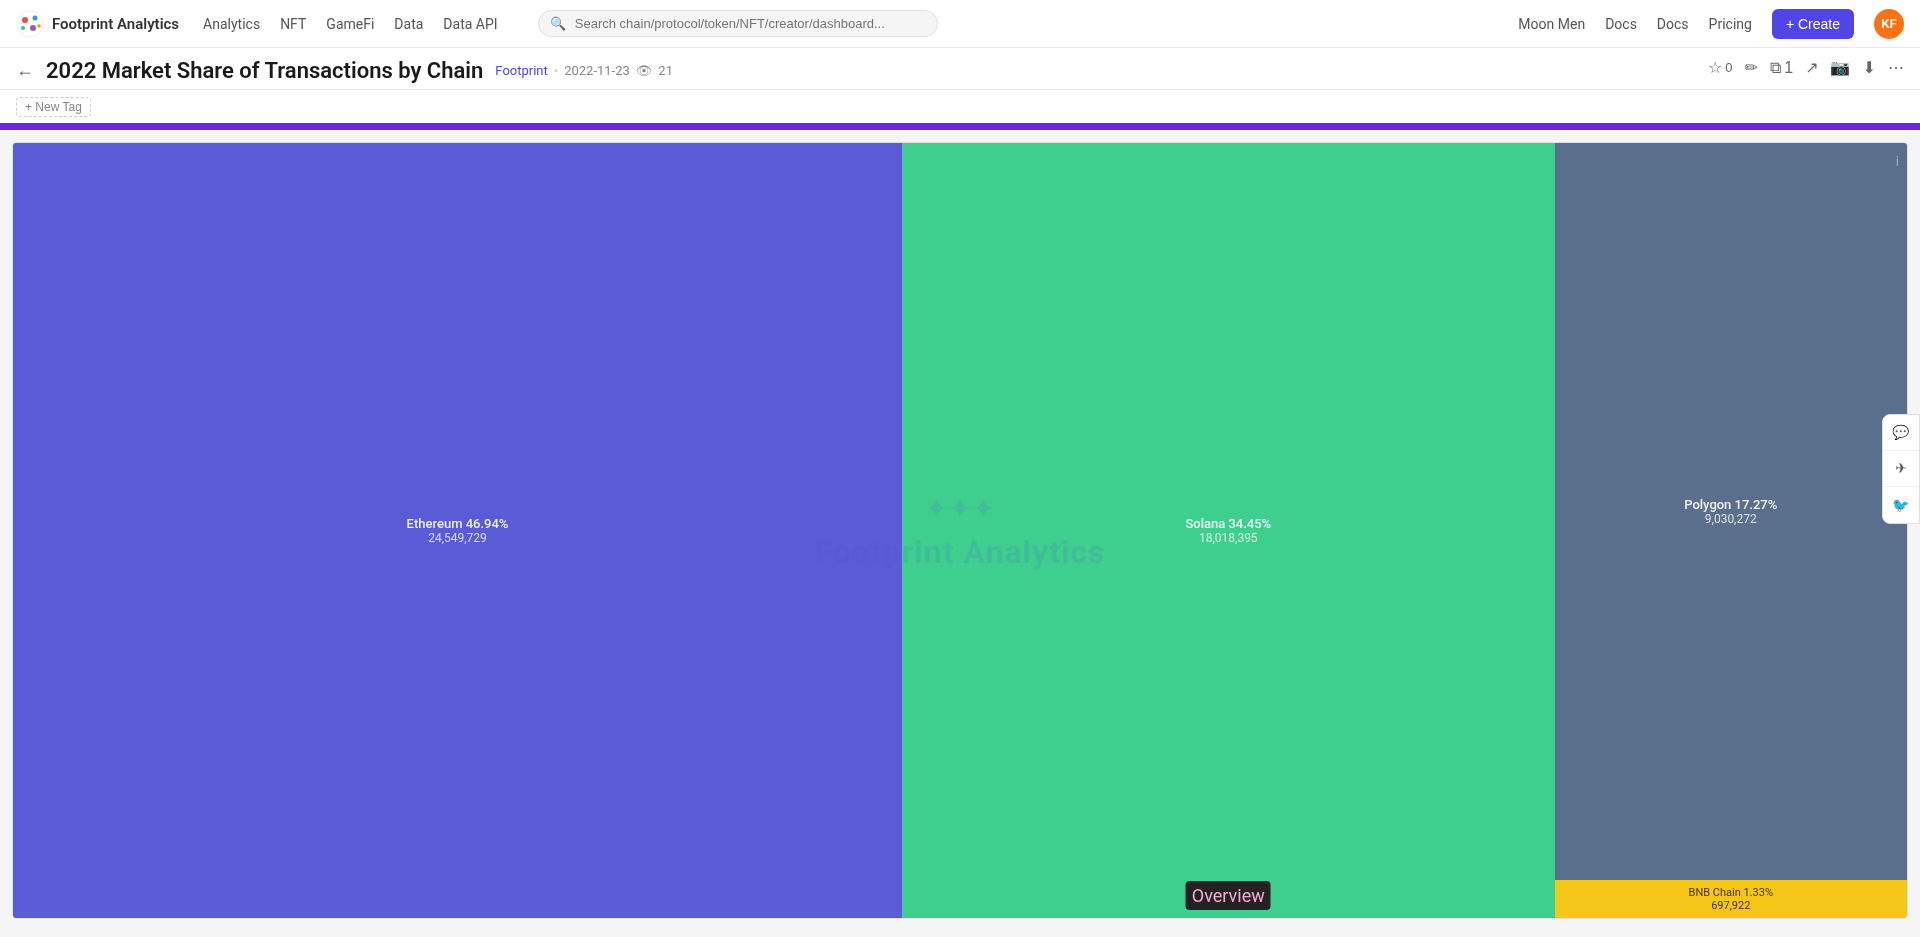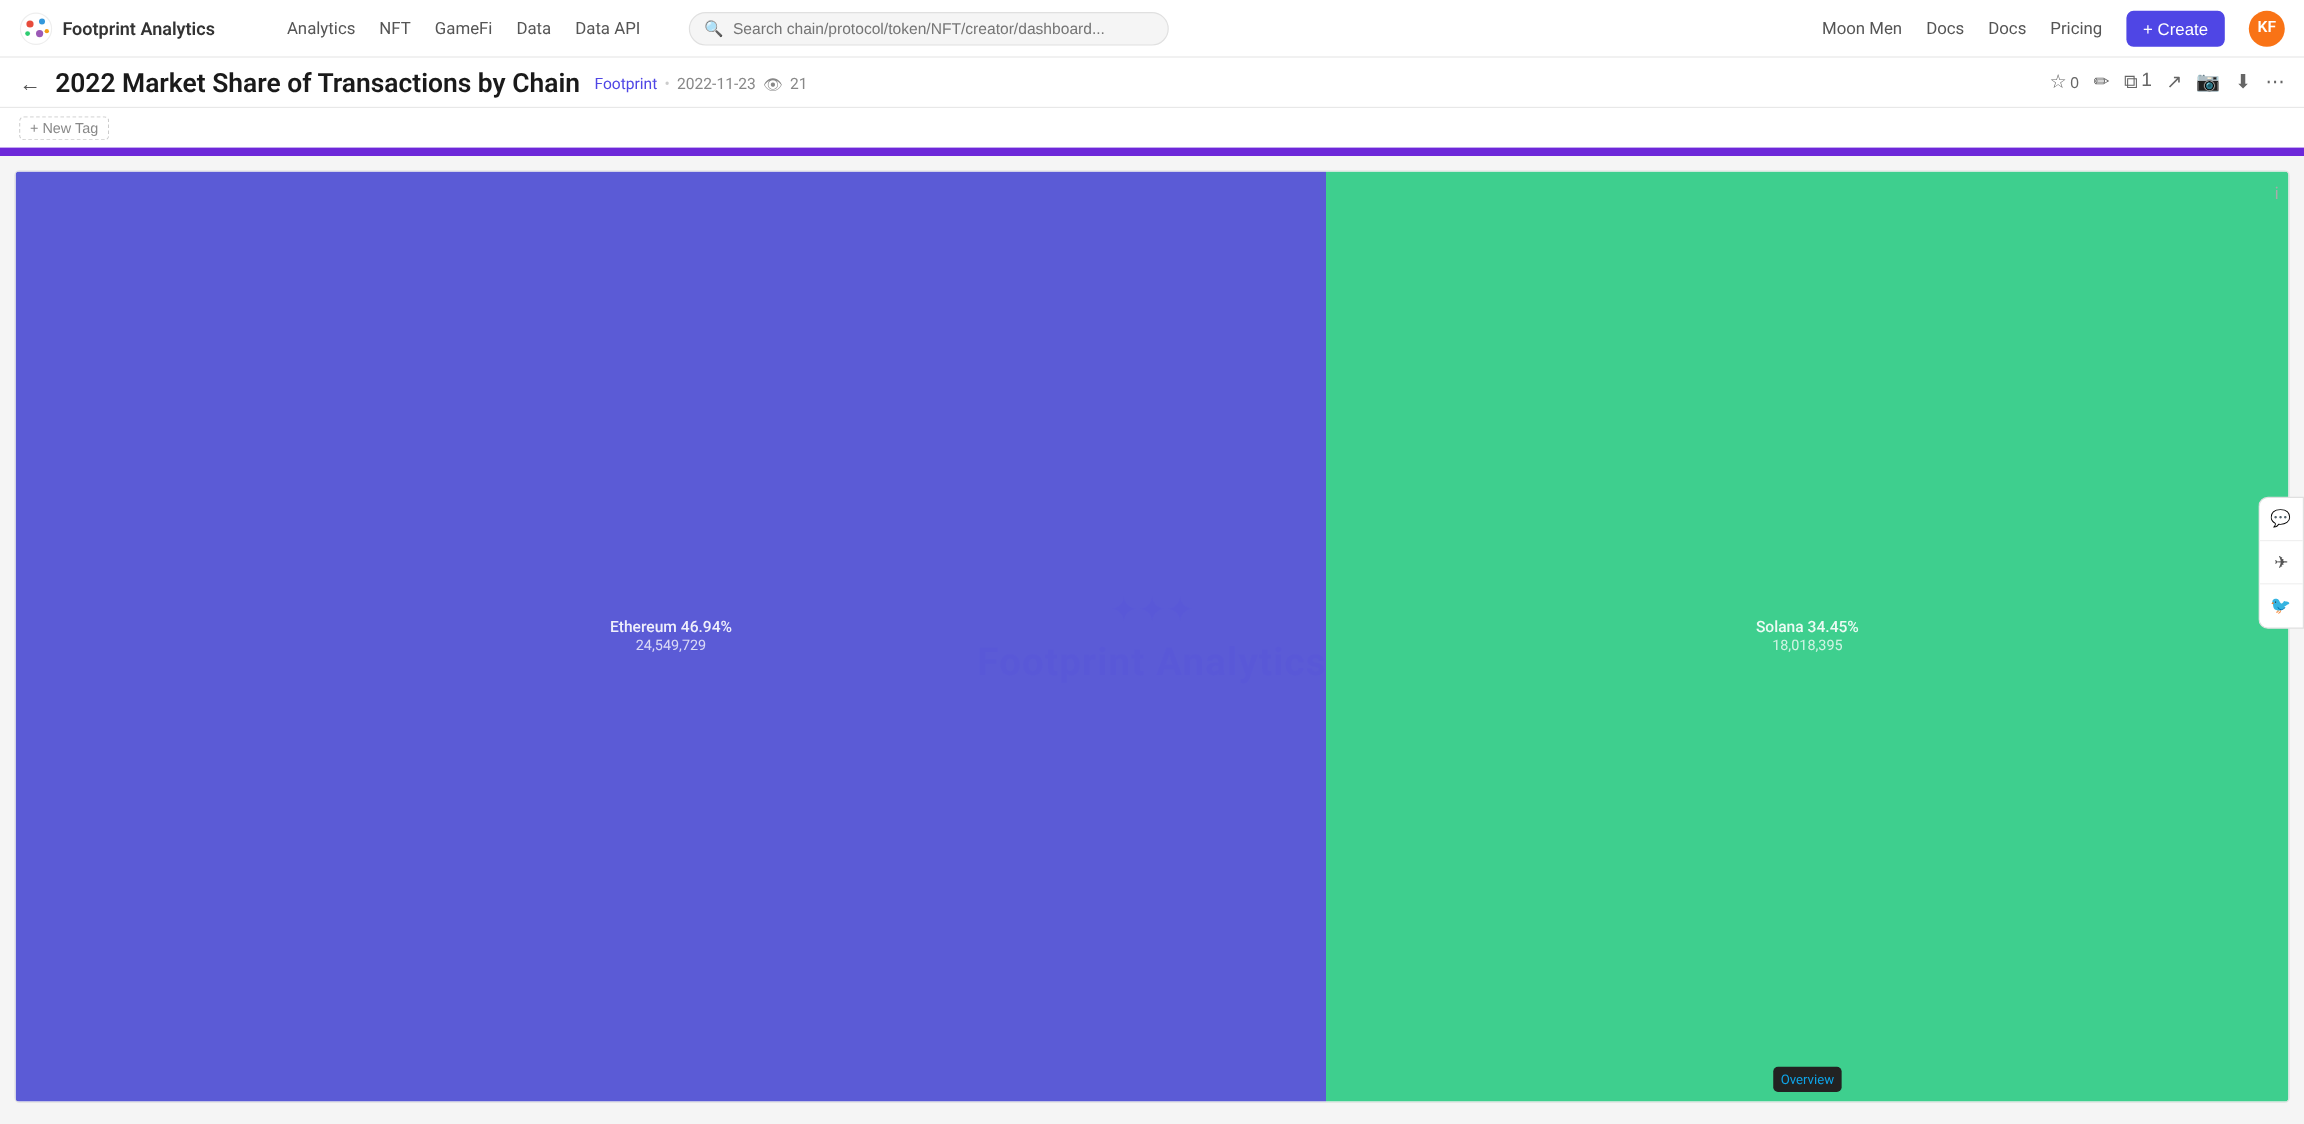--- a/index.html
+++ b/index.html
@@ -29,21 +29,20 @@
       white-space: nowrap;
     }
     .brand-logo {
       width: 28px;
       height: 28px;
     }
     .navbar-links {
       display: flex;
       align-items: center;
       gap: 20px;
-      margin-left: 36px;
     }
     .nav-link {
       font-size: 14px;
       color: #555;
       cursor: pointer;
       text-decoration: none;
       white-space: nowrap;
     }
     .navbar-search {
       flex: 1;
@@ -315,22 +314,22 @@
       letter-spacing: 1px;
     }
 
     
     .overview-tooltip {
       position: absolute;
       bottom: 46px;
       left: 50%;
       transform: translateX(-50%);
       background: #222;
-      color: #0ea5e9;
-      font-size: 11px;
+      color: #f9a8d4;
+      font-size: 18px;
       padding: 4px 6px;
       border-radius: 4px;
       z-index: 20;
     }
 
     
     .side-actions {
       position: fixed;
       right: 0;
       top: 50%;
@@ -459,20 +458,36 @@
 
       <div class="treemap-segment segment-solana">
         <div class="segment-label" style="flex:1;display:flex;flex-direction:column;justify-content:center;align-items:center;">
           <span class="chain-name">Solana 34.45%</span>
           <span class="chain-value">18,018,395</span>
         </div>
 
         <div class="overview-tooltip" style="position:absolute;bottom:8px;left:50%;transform:translateX(-50%);">Overview</div>
       </div>
 
+      <div class="segment-right">
+
+        <div class="treemap-segment segment-polygon" style="flex:1;display:flex;flex-direction:column;justify-content:center;align-items:center;">
+          <div class="segment-label">
+            <span class="chain-name">Polygon 17.27%</span>
+            <span class="chain-value">9,030,272</span>
+          </div>
+        </div>
+
+        <div class="segment-bnb" style="display:flex;justify-content:center;align-items:center;">
+          <div class="bnb-label">
+            <span>BNB Chain 1.33%</span>
+            <span>697,922</span>
+          </div>
+        </div>
+      </div>
 
     </div>
 
     <div class="watermark">
       <span class="watermark-logo">✦✦✦</span>
       <span class="watermark-text">Footprint Analytics</span>
     </div>
 
   </div>
 </div>

